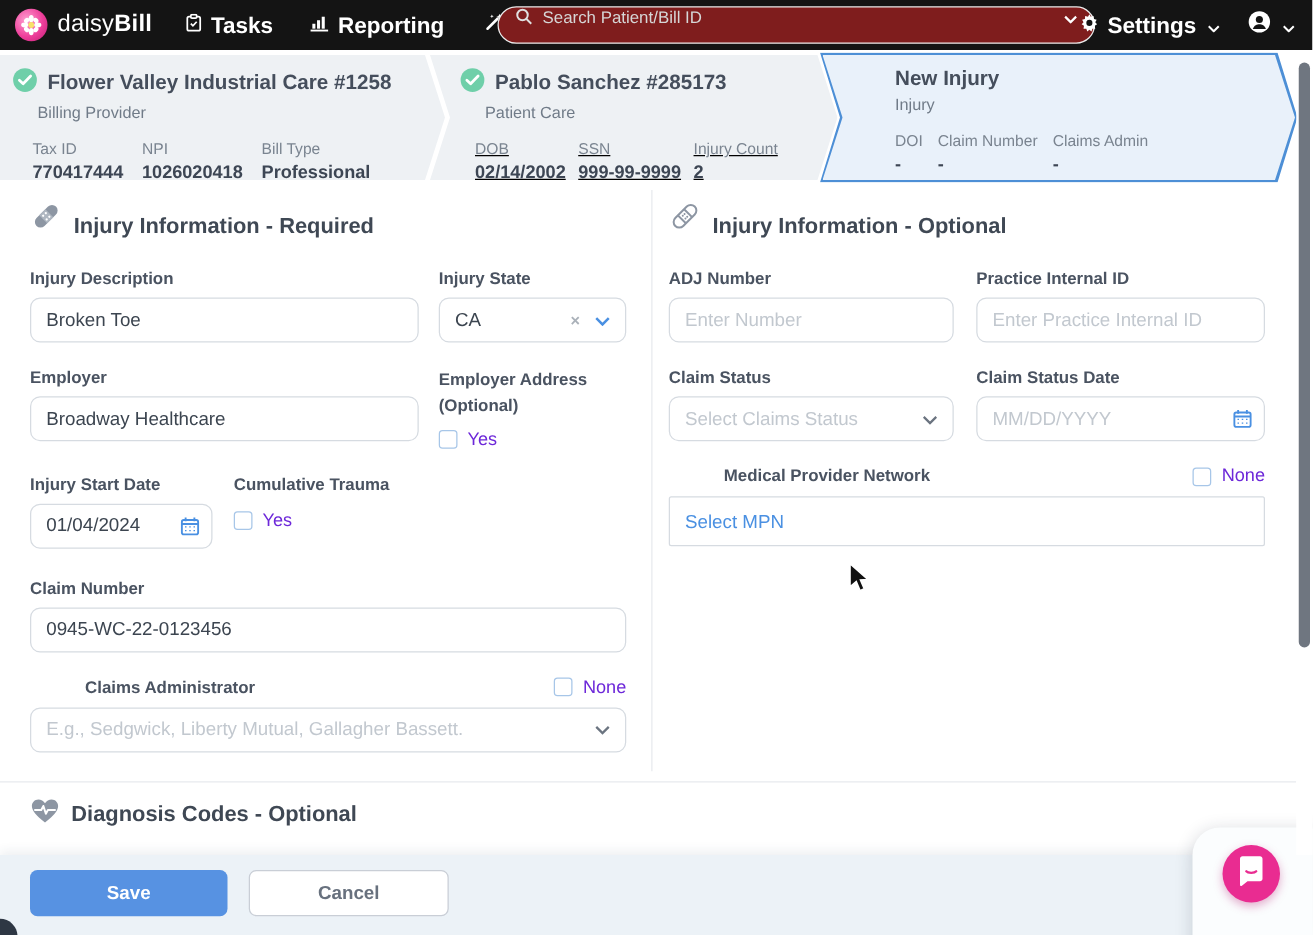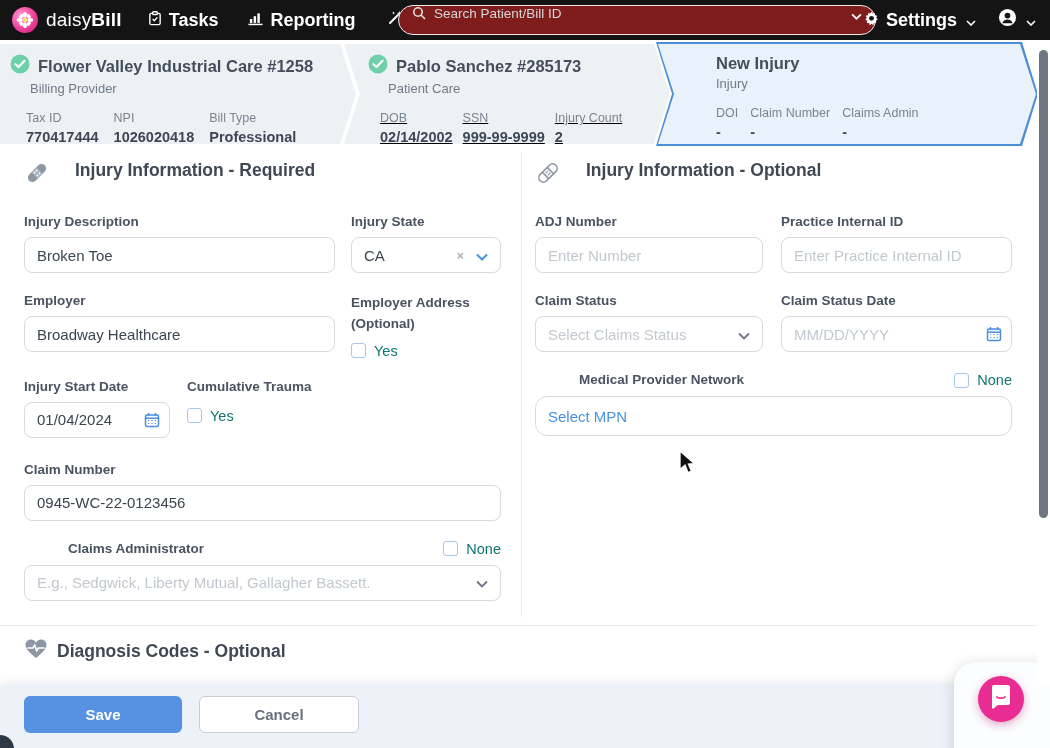--- a/index.html
+++ b/index.html
@@ -56,21 +56,21 @@
   .s3 .step-fields { margin-left:58px; }
   .s3 .sf { margin-right:12px; }
 
   
   .main { position:absolute; top:148px; left:0; width:1037px; height:536px; background:#fff; }
   .col-left  { position:absolute; left:24px;  top:12px; width:477px; }
   .col-right { position:absolute; left:535px; top:12px; width:477px; }
   .v-divider { position:absolute; left:521px; top:4px; width:1px; height:465px; background:#e7eaee; }
   .h-divider { position:absolute; left:0; top:477px; width:1037px; height:1px; background:#e7eaee; }
 
-  .section-head { display:flex; align-items:flex-start; gap:25px; margin-bottom:24px; }
+  .section-head { display:flex; align-items:flex-end; gap:9px; margin-bottom:24px; }
   .section-title { font-size:17.5px; font-weight:700; color:#3f4854; }
 
   .row { display:grid; margin-bottom:20px; }
   .row-l1 { grid-template-columns:311px 150px; column-gap:16px; }
   .row-l3 { grid-template-columns:146px 1fr; column-gap:17px; }
   .row-r1 { grid-template-columns:228px 231px; column-gap:18px; }
   .label { display:block; font-size:13.5px; font-weight:700; color:#4a5361; margin-bottom:8px; }
   .input { width:100%; height:36px; border:1px solid #d6dbe1; border-radius:8px; padding:0 12px;
            font-size:15px; color:#3c4550; background:#fff; outline:none; font-family:"Liberation Sans",sans-serif; }
   .input::placeholder { color:#c2c8cf; }
@@ -78,25 +78,25 @@
                padding:0 12px; background:#fff; font-size:15px; color:#3c4550; cursor:pointer; }
   .selectbox .ph { color:#c2c8cf; }
   .selectbox .spacer { flex:1; }
   .clear-x { color:#aab1b9; font-size:13px; font-weight:700; margin-right:12px; cursor:pointer; }
   .datebox { position:relative; }
   .datebox .input { padding-right:34px; }
   .cal-icon { position:absolute; right:10px; top:10px; cursor:pointer; }
   .checkline { display:flex; align-items:center; gap:8px; }
   .checkbox { width:15px; height:15px; border:1.5px solid #a7c6e8; border-radius:3px; background:#fff;
               display:inline-block; cursor:pointer; flex:none; }
-  .checklabel { font-size:14.5px; color:#0f766e; }
+  .checklabel { font-size:14.5px; color:#6d28d9; }
   .label-row { display:flex; align-items:flex-start; justify-content:space-between; margin-bottom:8px;padding-left:44px; }
   .label-row .label { margin-bottom:0; }
   .wrap-label { line-height:1.55; }
-  .mpnbox { display:flex; align-items:center; height:40px; border:1px solid #d6dbe1; border-radius:12px;
+  .mpnbox { display:flex; align-items:center; height:40px; border:1px solid #d6dbe1; border-radius:2px;
             padding:0 12px; background:#fff; font-size:15px; color:#4a90e2; cursor:pointer; }
   .link-blue { color:#4a90e2; }
 
   .diagnosis-head { position:absolute; left:24px; top:490px; display:flex; align-items:center; gap:9px; }
 
   
   .footer { position:absolute; top:684px; left:0; width:1050px; height:64px; background:#ecf2f7;
             box-shadow:0 -3px 8px rgba(40,60,90,.08); z-index:5; }
   .btn-save { position:absolute; left:24px; top:12px; width:158px; height:37px; background:#5792e2;
               color:#fff; border:none; border-radius:6px; font-size:15px; font-weight:700;

